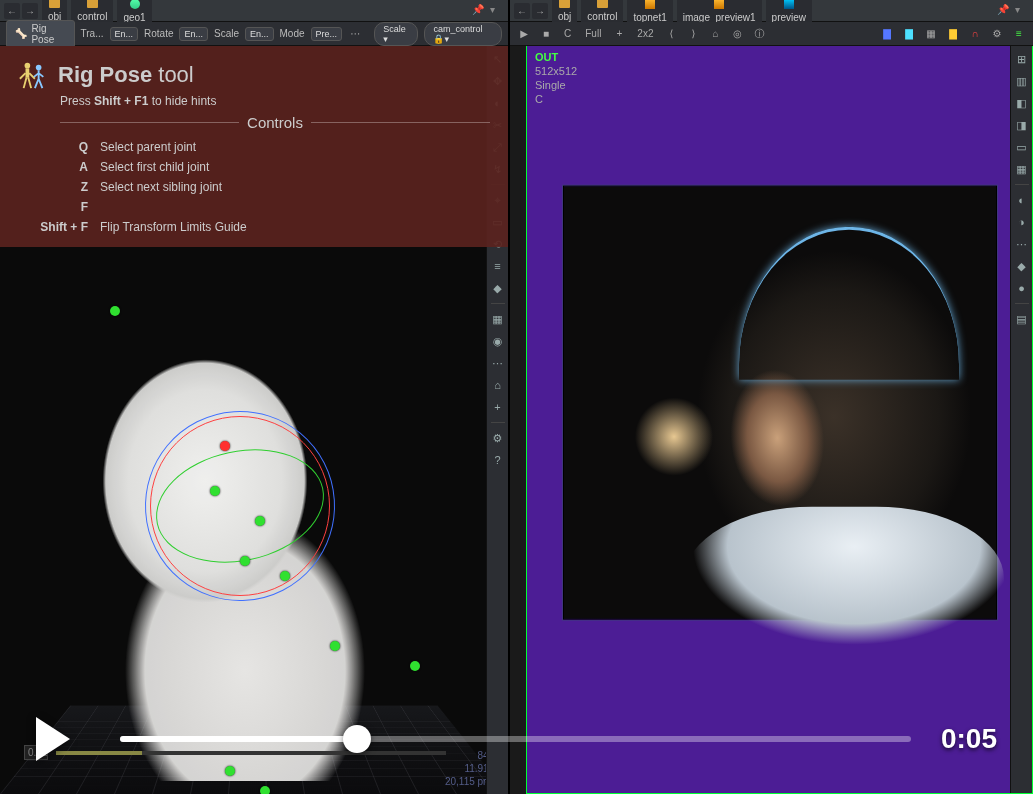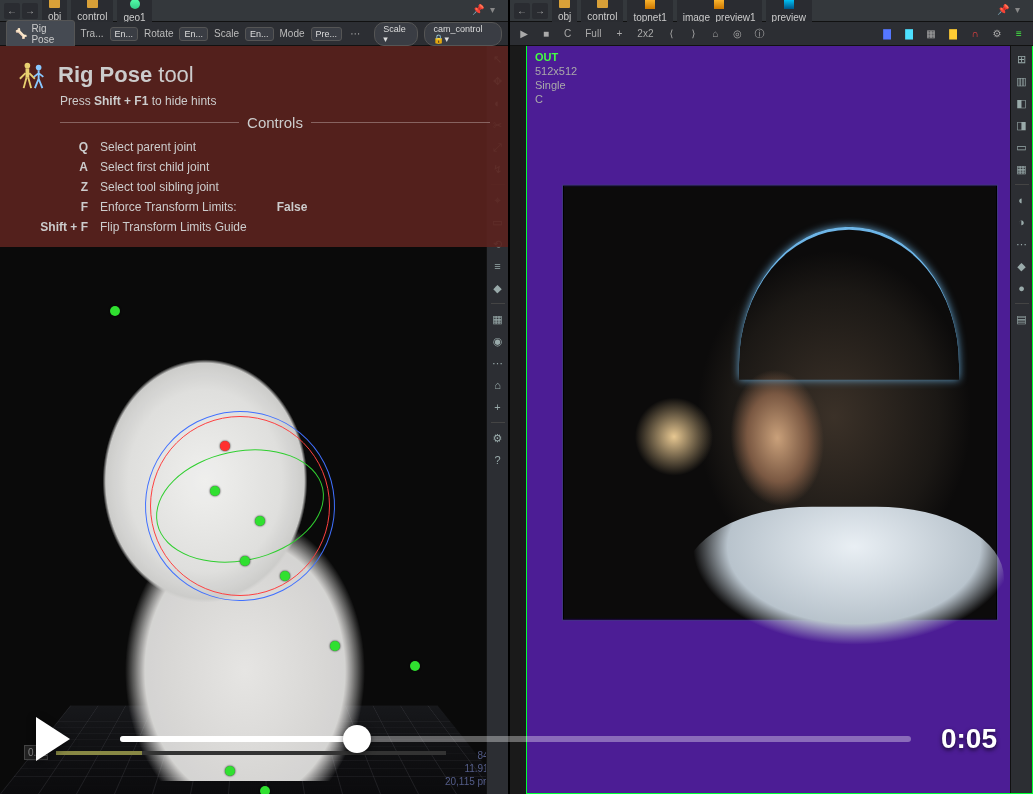--- a/index.html
+++ b/index.html
@@ -221,25 +221,24 @@
           <div class="hint-row">
               <span class="hint-key">Q</span>
               <span class="hint-desc">Select parent joint</span>
             </div>
           <div class="hint-row">
               <span class="hint-key">A</span>
               <span class="hint-desc">Select first child joint</span>
             </div>
           <div class="hint-row">
               <span class="hint-key">Z</span>
-              <span class="hint-desc">Select tool sibling joint</span>
+              <span class="hint-desc">Select next sibling joint</span>
             </div>
           <div class="hint-row">
               <span class="hint-key">F</span>
-              <span class="hint-desc"><span>Enforce Transform Limits:</span><span class="hint-val">False</span></span>
             </div>
           <div class="hint-row">
               <span class="hint-key">Shift + F</span>
               <span class="hint-desc">Flip Transform Limits Guide</span>
             </div>
         </div>
       </div>
 
       <div class="stats">
         <div>84fps</div>

